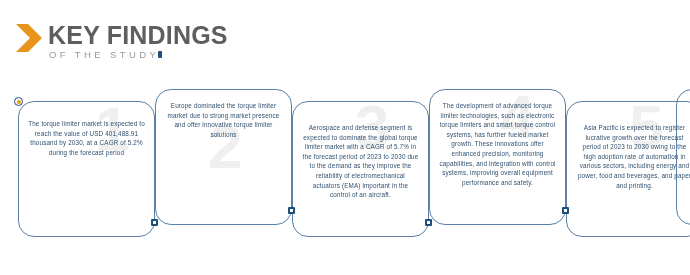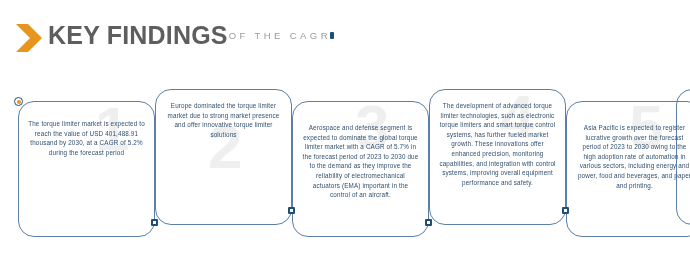--- a/index.html
+++ b/index.html
@@ -25,20 +25,21 @@
   }
   .logo-chevron {
     width: 30px;
     height: 32px;
     flex: 0 0 auto;
     margin-right: 4px;
     margin-top: 0px;
   }
   .title-block {
     display: flex;
+    flex-direction: column;
     justify-content: flex-end;
   }
   .main-title {
     font-size: 25px;
     font-weight: bold;
     letter-spacing: 0.2px;
     color: #5e5e5e;
     line-height: 26px;
     white-space: nowrap;
   }
@@ -140,21 +141,21 @@
 </head>
 <body>
 
 <div class="header">
   <svg class="logo-chevron" viewBox="0 0 30 32">
     <polygon points="2,2 14,2 28,16 14,30 2,30 16,16" fill="#e8951d"></polygon>
   </svg>
   <div class="title-block">
     <div class="main-title">KEY FINDINGS</div>
     <div class="sub-title-row">
-      <div class="sub-title">OF THE CAGR</div>
+      <div class="sub-title">OF THE STUDY</div>
       <div class="sub-title-mark"></div>
     </div>
   </div>
 </div>
 
 <div class="cards-layer">
 
   <div class="card" style="left:18px; top:101px; width:137px; height:136px;">
     <div class="watermark" style="left:76px; top:-2px;">1</div>
     <div class="card-inner" style="top:17px;">

